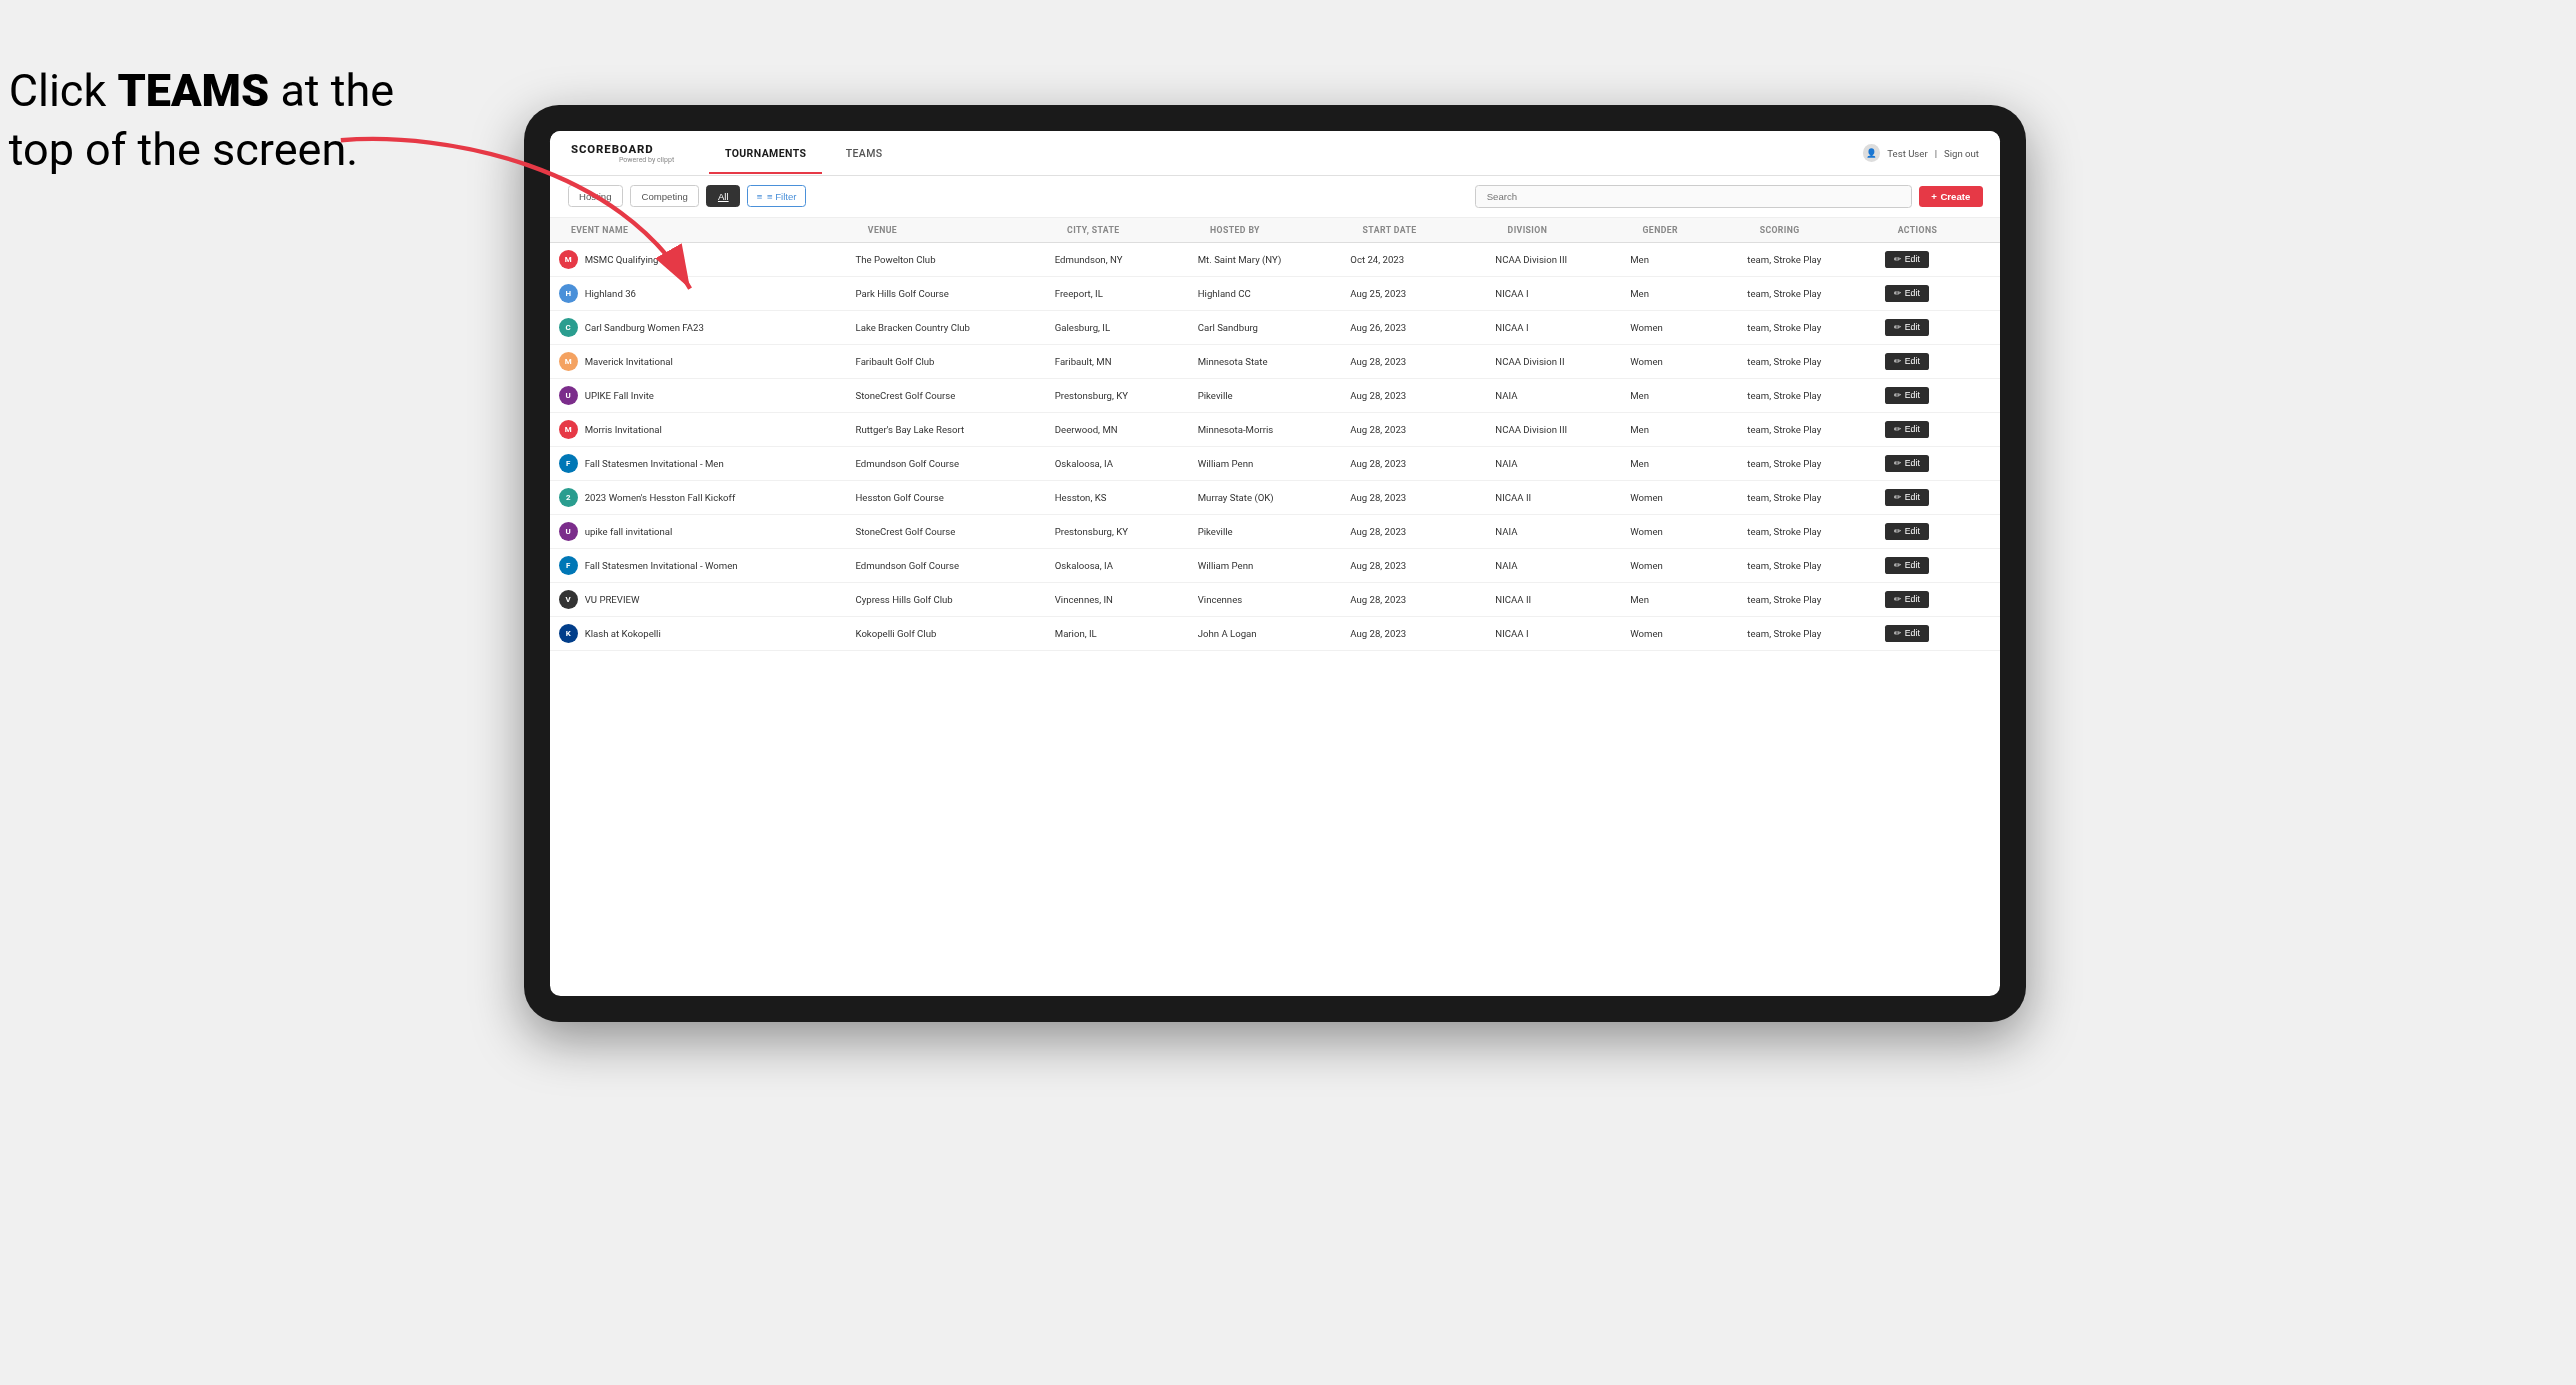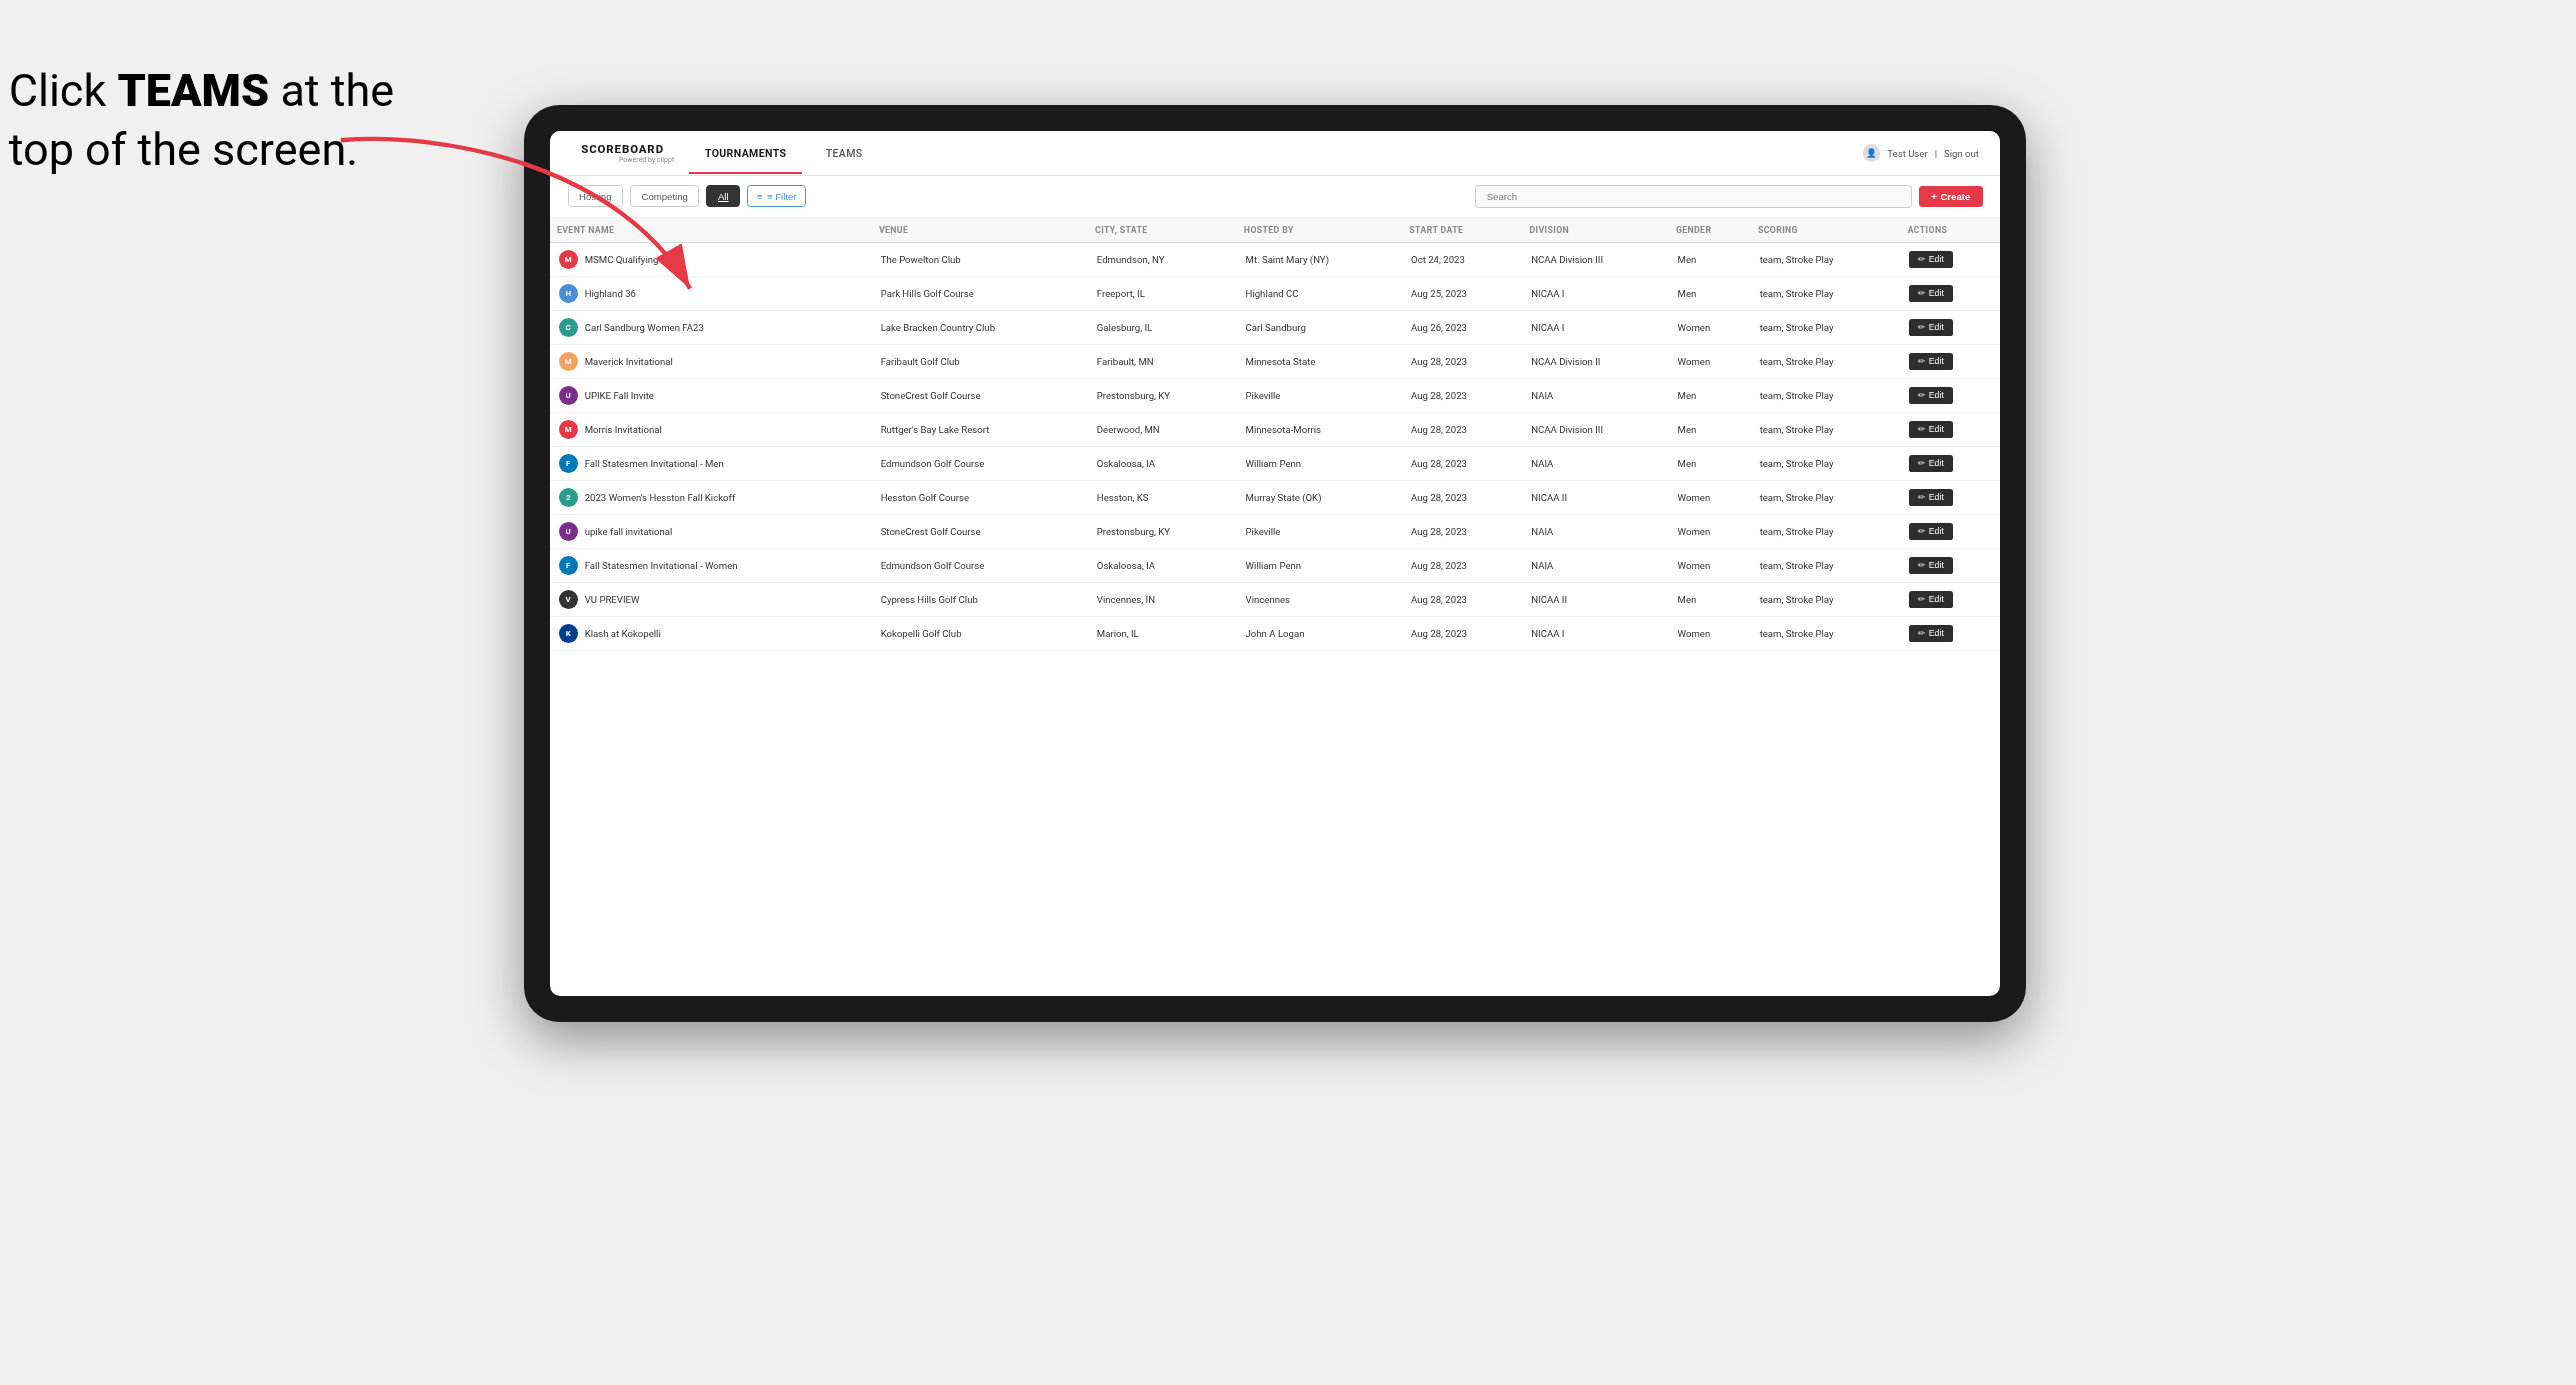--- a/index.html
+++ b/index.html
@@ -66,22 +66,21 @@
       border-bottom: 0.9px solid #e0e0e0;
       display: flex;
       align-items: center;
       padding: 0 21px;
       height: 45px;
       flex-shrink: 0;
     }
     .nav-logo {
       display: flex;
       flex-direction: column;
-      margin-right: 15px;
-      text-align: center;
+      margin-right: 35px;
     }
     .nav-logo-title {
       font-size: 11.4px;
       font-weight: 800;
       color: #1a1a1a;
       letter-spacing: 0.9px;
       text-transform: uppercase;
     }
     .nav-logo-sub {
       font-size: 7px;
@@ -208,21 +207,21 @@
     table {
       width: 100%;
       border-collapse: collapse;
       font-size: 9.6px;
     }
     thead tr {
       background: #f8f8f8;
       border-bottom: 0.9px solid #ddd;
     }
     thead th {
-      padding: 7px 7px;
+      padding: 7px 21px;
       text-align: left;
       font-size: 8.7px;
       font-weight: 700;
       color: #888;
       text-transform: uppercase;
       letter-spacing: 0.4px;
       white-space: nowrap;
     }
     tbody tr {
       border-bottom: 0.9px solid #f0f0f0;

